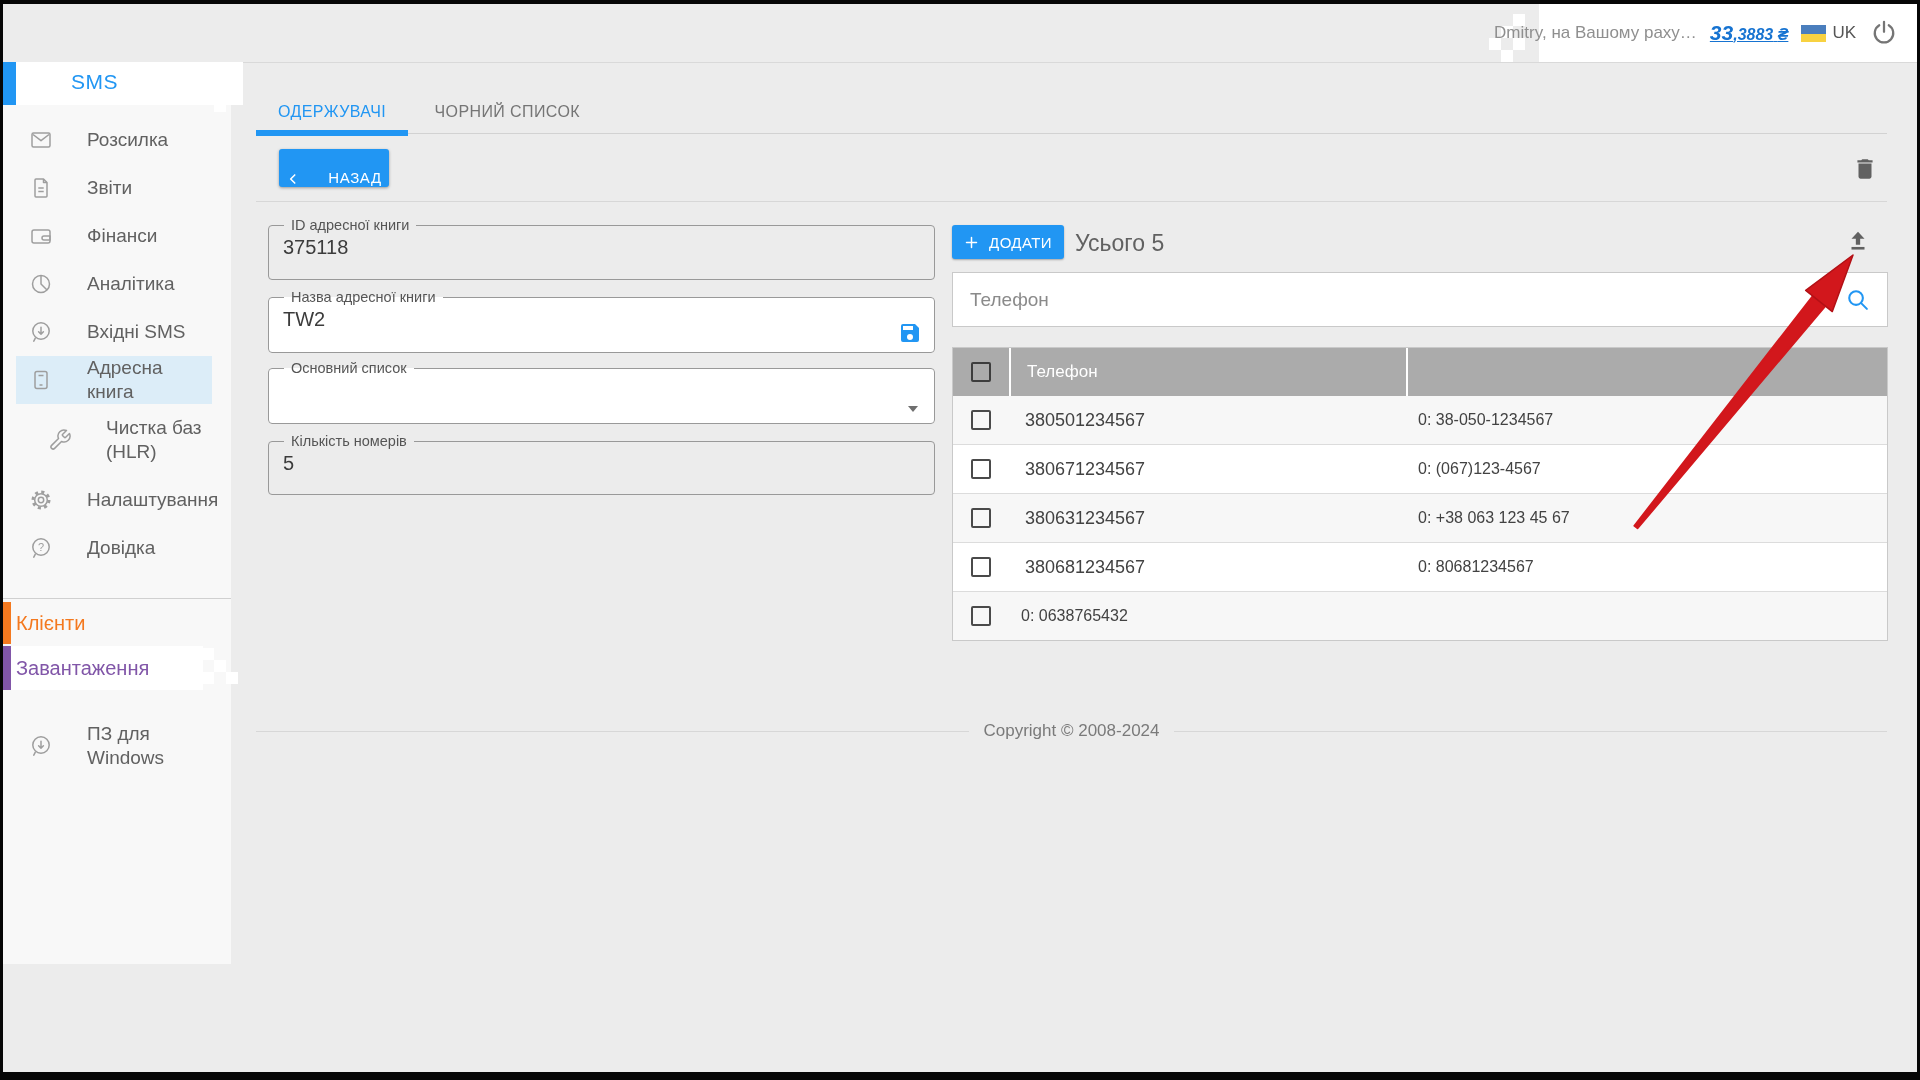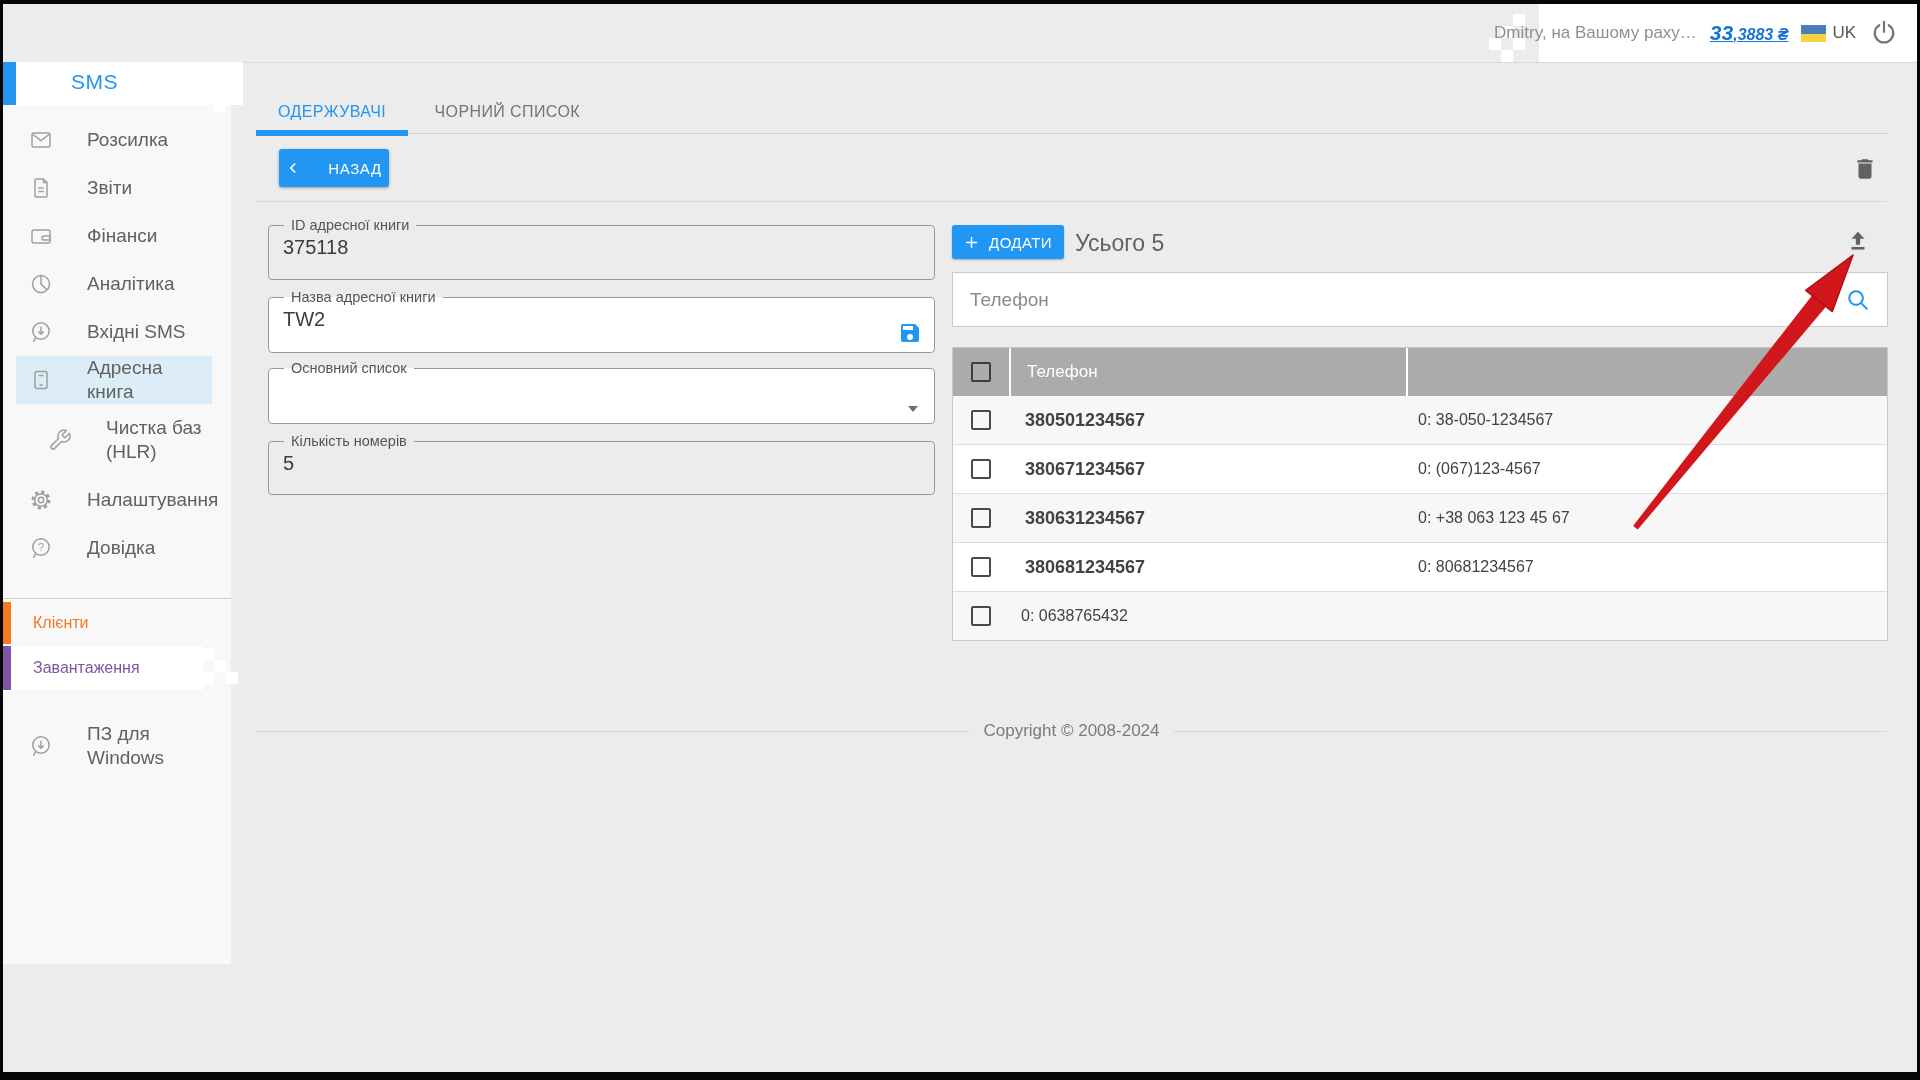--- a/index.html
+++ b/index.html
@@ -27,39 +27,39 @@
   .sms-title{position:absolute;left:68px;top:8px;font-size:21px;color:#2196f3;letter-spacing:.5px;}
   .nav{position:absolute;left:0;top:54px;width:228px;}
   .nav-item{position:relative;display:flex;align-items:center;height:48px;cursor:pointer;}
   .nav-item.tall{height:72px;margin-left:19px;}
   .nav-item .ic{position:relative;z-index:1;width:24px;height:24px;margin-left:26px;flex:none;}
   .nav-item .lb{position:relative;z-index:1;margin-left:34px;font-size:19px;color:#616161;line-height:24px;width:126px;}
   .nav-item.selected::before{content:"";position:absolute;left:13px;right:19px;top:0;bottom:0;background:#dcedf8;}
   .side-div{position:absolute;left:0;top:536px;width:228px;height:1px;background:#d0d0d0;}
   .side-link{position:absolute;left:0;width:228px;height:42px;display:flex;align-items:center;cursor:pointer;}
   .side-link .bar{position:absolute;left:0;top:0;bottom:0;width:8px;}
-  .side-link .txt{margin-left:30px;font-size:16px;position:relative;z-index:1;}
+  .side-link .txt{margin-left:13px;font-size:20px;position:relative;z-index:1;}
   .clients{top:540px;}
   .clients .bar{background:#f4791f;}
   .clients .txt{color:#f4791f;}
   .downloads{top:584px;height:44px;}
   .dl-bg{position:absolute;left:0;top:0;width:200px;height:44px;background:#fff;}
   .downloads .bar{background:#8156a8;}
   .downloads .txt{color:#8156a8;}
   .winitem{position:absolute;left:0;top:648px;width:228px;height:72px;display:flex;align-items:center;cursor:pointer;}
   .winitem .ic{width:24px;height:24px;margin-left:26px;flex:none;}
   .winitem .lb{margin-left:34px;font-size:19px;color:#616161;line-height:24px;width:126px;}
 
   
   .tabs{position:absolute;left:253px;top:94px;width:1631px;height:35px;border-bottom:1px solid #d2d2d2;}
   .tab{position:relative;display:inline-block;height:35px;line-height:28px;padding:0 22px;font-size:16px;color:#757575;letter-spacing:.4px;cursor:pointer;}
   .tab.active{color:#2196f3;}
   .tab.active::after{content:"";position:absolute;left:0;right:0;bottom:-3px;height:6px;background:#2196f3;}
 
-  .back-btn{position:absolute;left:276px;top:145px;width:110px;height:38px;background:#2196f3;border:none;border-radius:3px;color:#fff;display:flex;align-items:center;justify-content:center;gap:28px;font-size:15px;letter-spacing:.6px;box-shadow:0 1px 3px rgba(0,0,0,.35);cursor:pointer;font-family:inherit;}
+  .back-btn{position:absolute;left:276px;top:145px;width:110px;height:38px;background:#2196f3;border:none;border-radius:3px;color:#fff;display:flex;align-items:flex-end;justify-content:center;gap:28px;font-size:15px;letter-spacing:.6px;box-shadow:0 1px 3px rgba(0,0,0,.35);cursor:pointer;font-family:inherit;}
   .divider1{position:absolute;left:253px;top:197px;width:1631px;height:1px;background:#d7d7d7;}
   .trash{position:absolute;left:1849px;top:152px;width:26px;height:26px;cursor:pointer;}
 
   
   .field{position:absolute;left:265px;width:667px;border:1px solid #999;border-radius:4px;box-sizing:border-box;margin:0;padding:0 12px 6px 12px;}
   .field legend{font-size:14.5px;color:#555;padding:0 7px;margin-left:3px;}
   .field .val{font-size:20px;color:#3c3c3c;margin:3px 0 0 2px;min-height:24px;}
   .f1{top:213px;height:63px;}
   .f2{top:285px;height:64px;background:#fff;}
   .f3{top:356px;height:64px;background:#fff;}
@@ -80,21 +80,21 @@
   .table{position:absolute;left:949px;top:343px;width:936px;border:1px solid #c9c9c9;background:#fff;box-sizing:border-box;}
   .thead{display:flex;gap:2px;height:48px;background:#fff;}
   .th{background:#ababab;display:flex;align-items:center;}
   .th.c1{width:56px;justify-content:center;}
   .th.c2{width:395px;padding-left:16px;box-sizing:border-box;}
   .th.c3{flex:1;}
   .th-label{color:#fff;font-size:17px;}
   .row{display:flex;align-items:center;height:48px;border-top:1px solid #dcdcdc;background:#fff;}
   .row.odd{background:#f7f7f7;}
   .cell1{width:56px;display:flex;justify-content:center;flex:none;}
-  .cell2{width:397px;padding-left:16px;font-size:18px;color:#424242;box-sizing:border-box;flex:none;font-weight:bold;}
+  .cell2{width:397px;padding-left:16px;font-size:18px;color:#424242;box-sizing:border-box;flex:none;}
   .cell3{flex:1;font-size:16px;color:#424242;padding-left:12px;}
   .cb{width:16px;height:16px;border:2px solid #4a4a4a;border-radius:2px;background:transparent;cursor:pointer;}
   .cb.hd{border-color:#3d3d3d;}
 
   
   .copyright{position:absolute;left:253px;top:717px;width:1631px;display:flex;align-items:center;color:#7a7a7a;font-size:17px;}
   .cline{flex:1;height:1px;background:#d7d7d7;}
   .ctext{padding:0 14px;white-space:nowrap;}
 
   .arrow-svg{position:absolute;left:0;top:0;width:1914px;height:1068px;pointer-events:none;z-index:50;}

